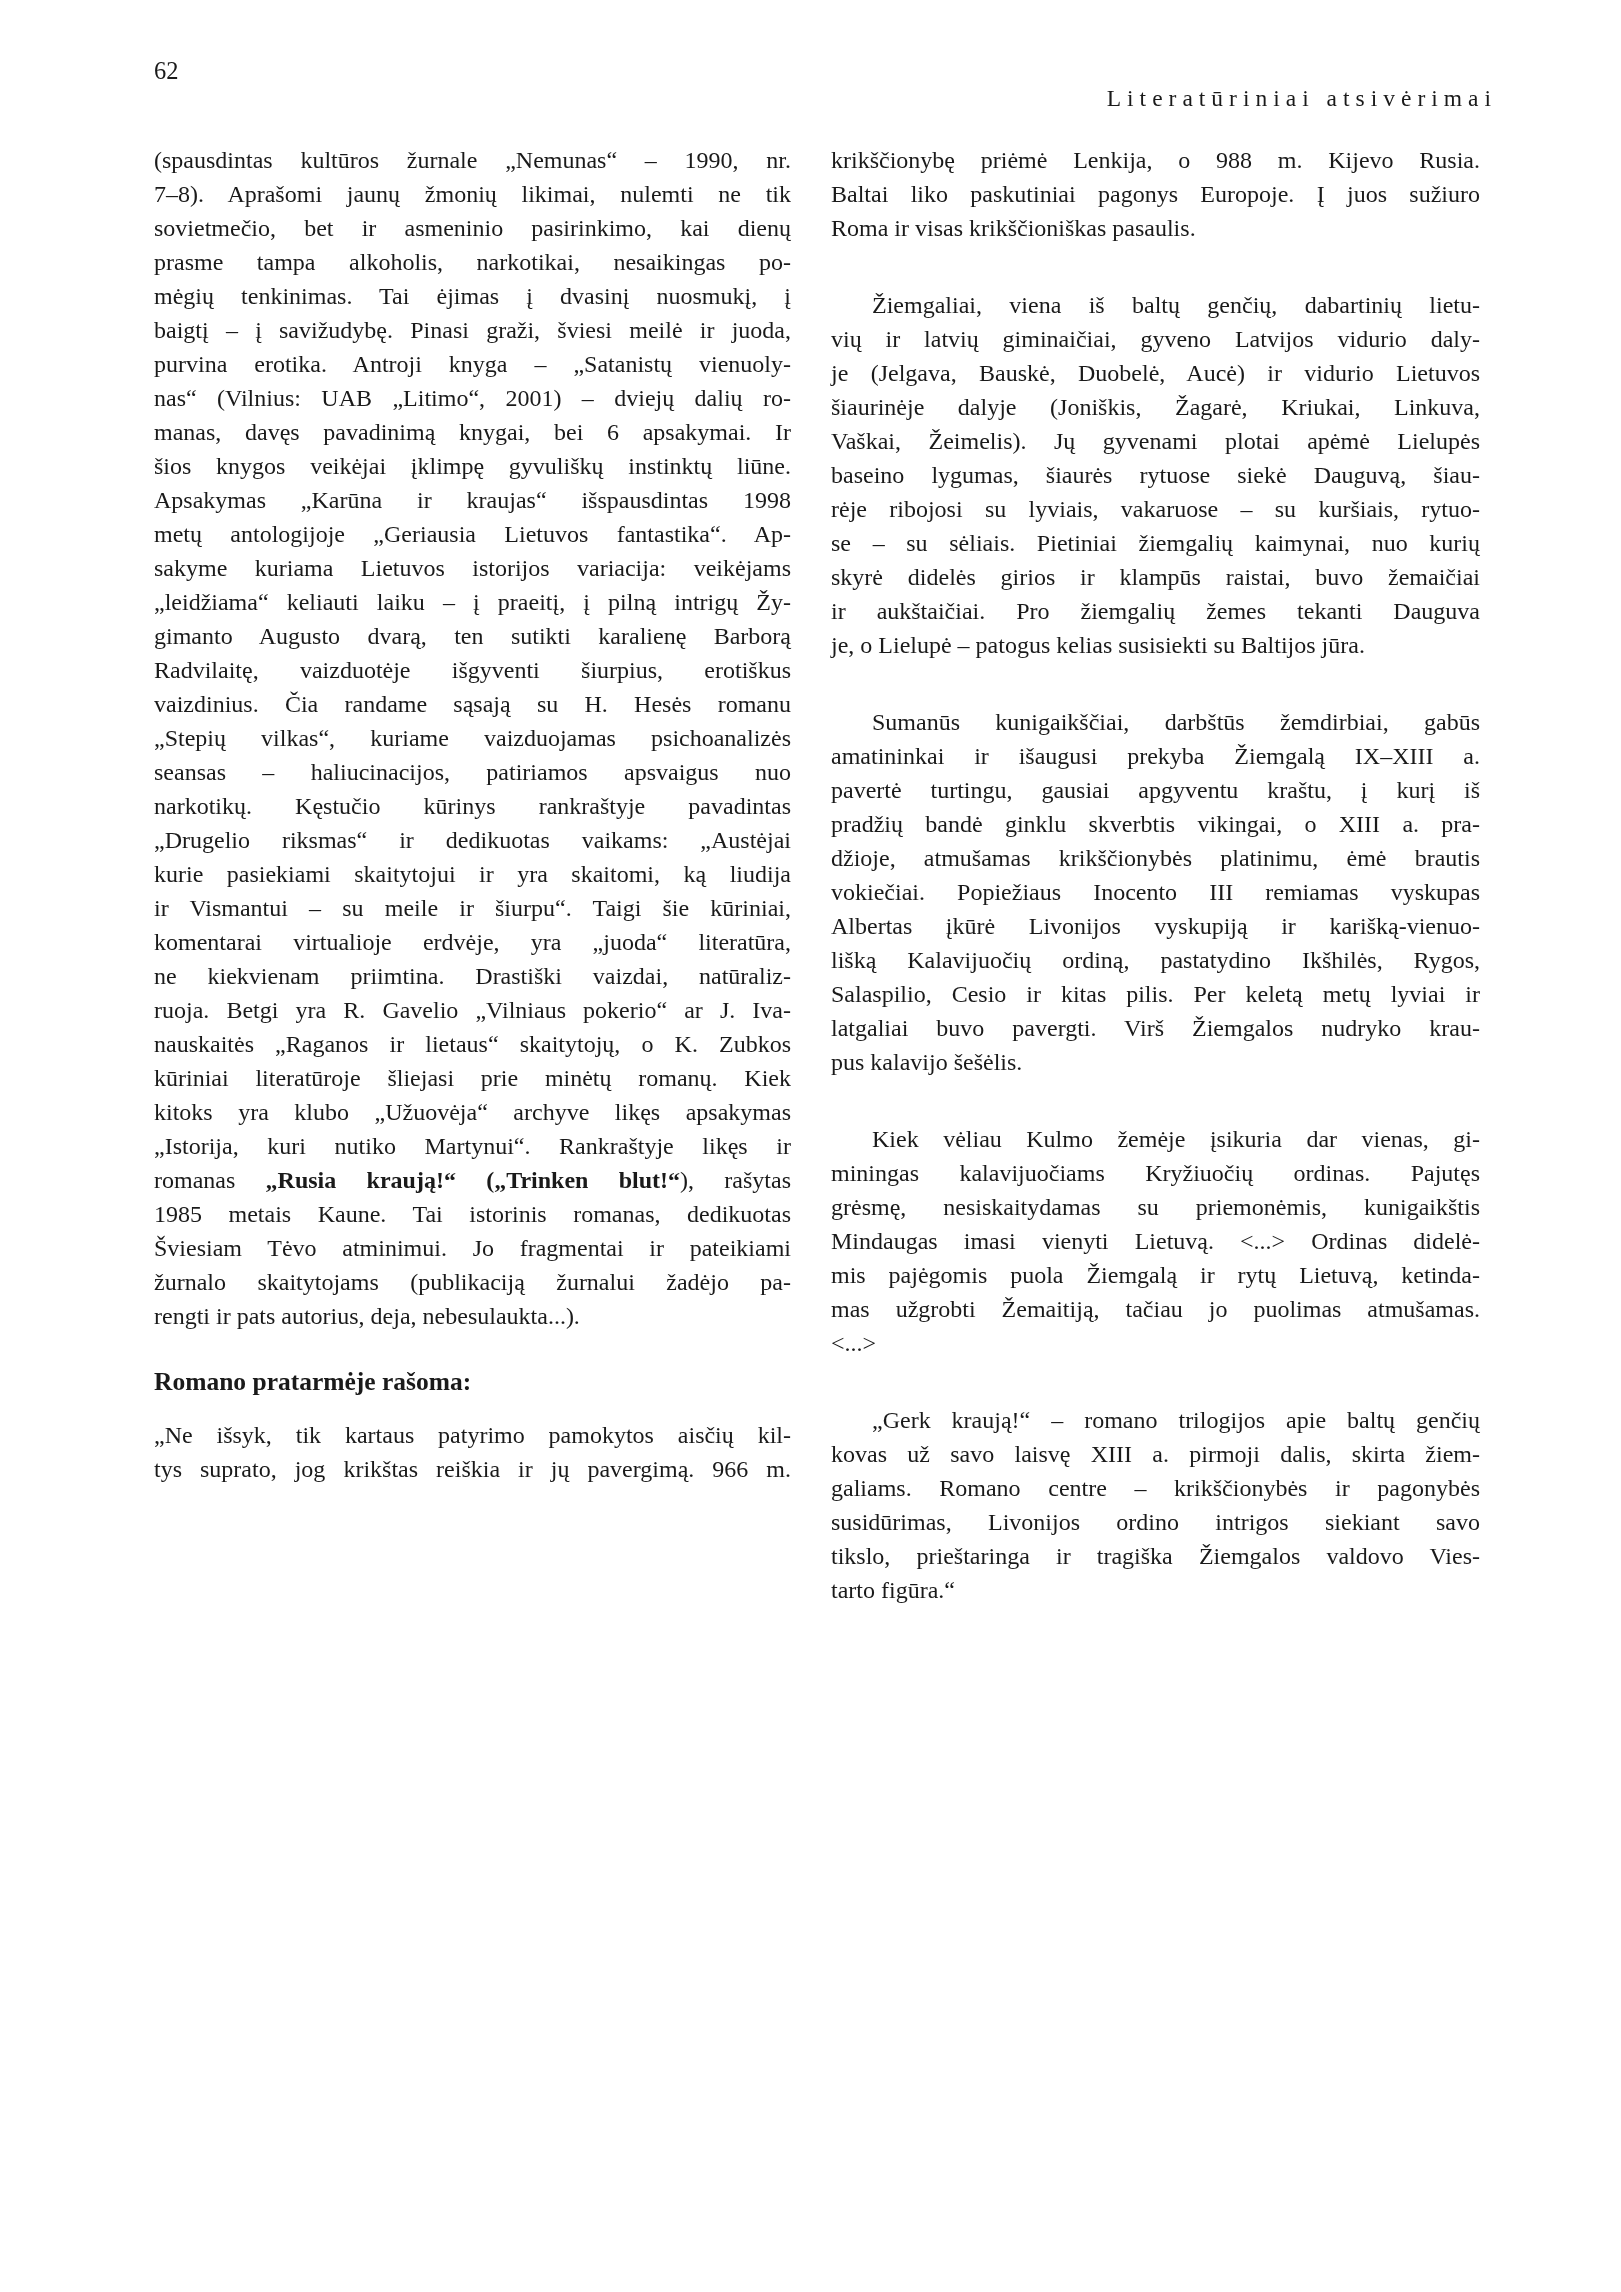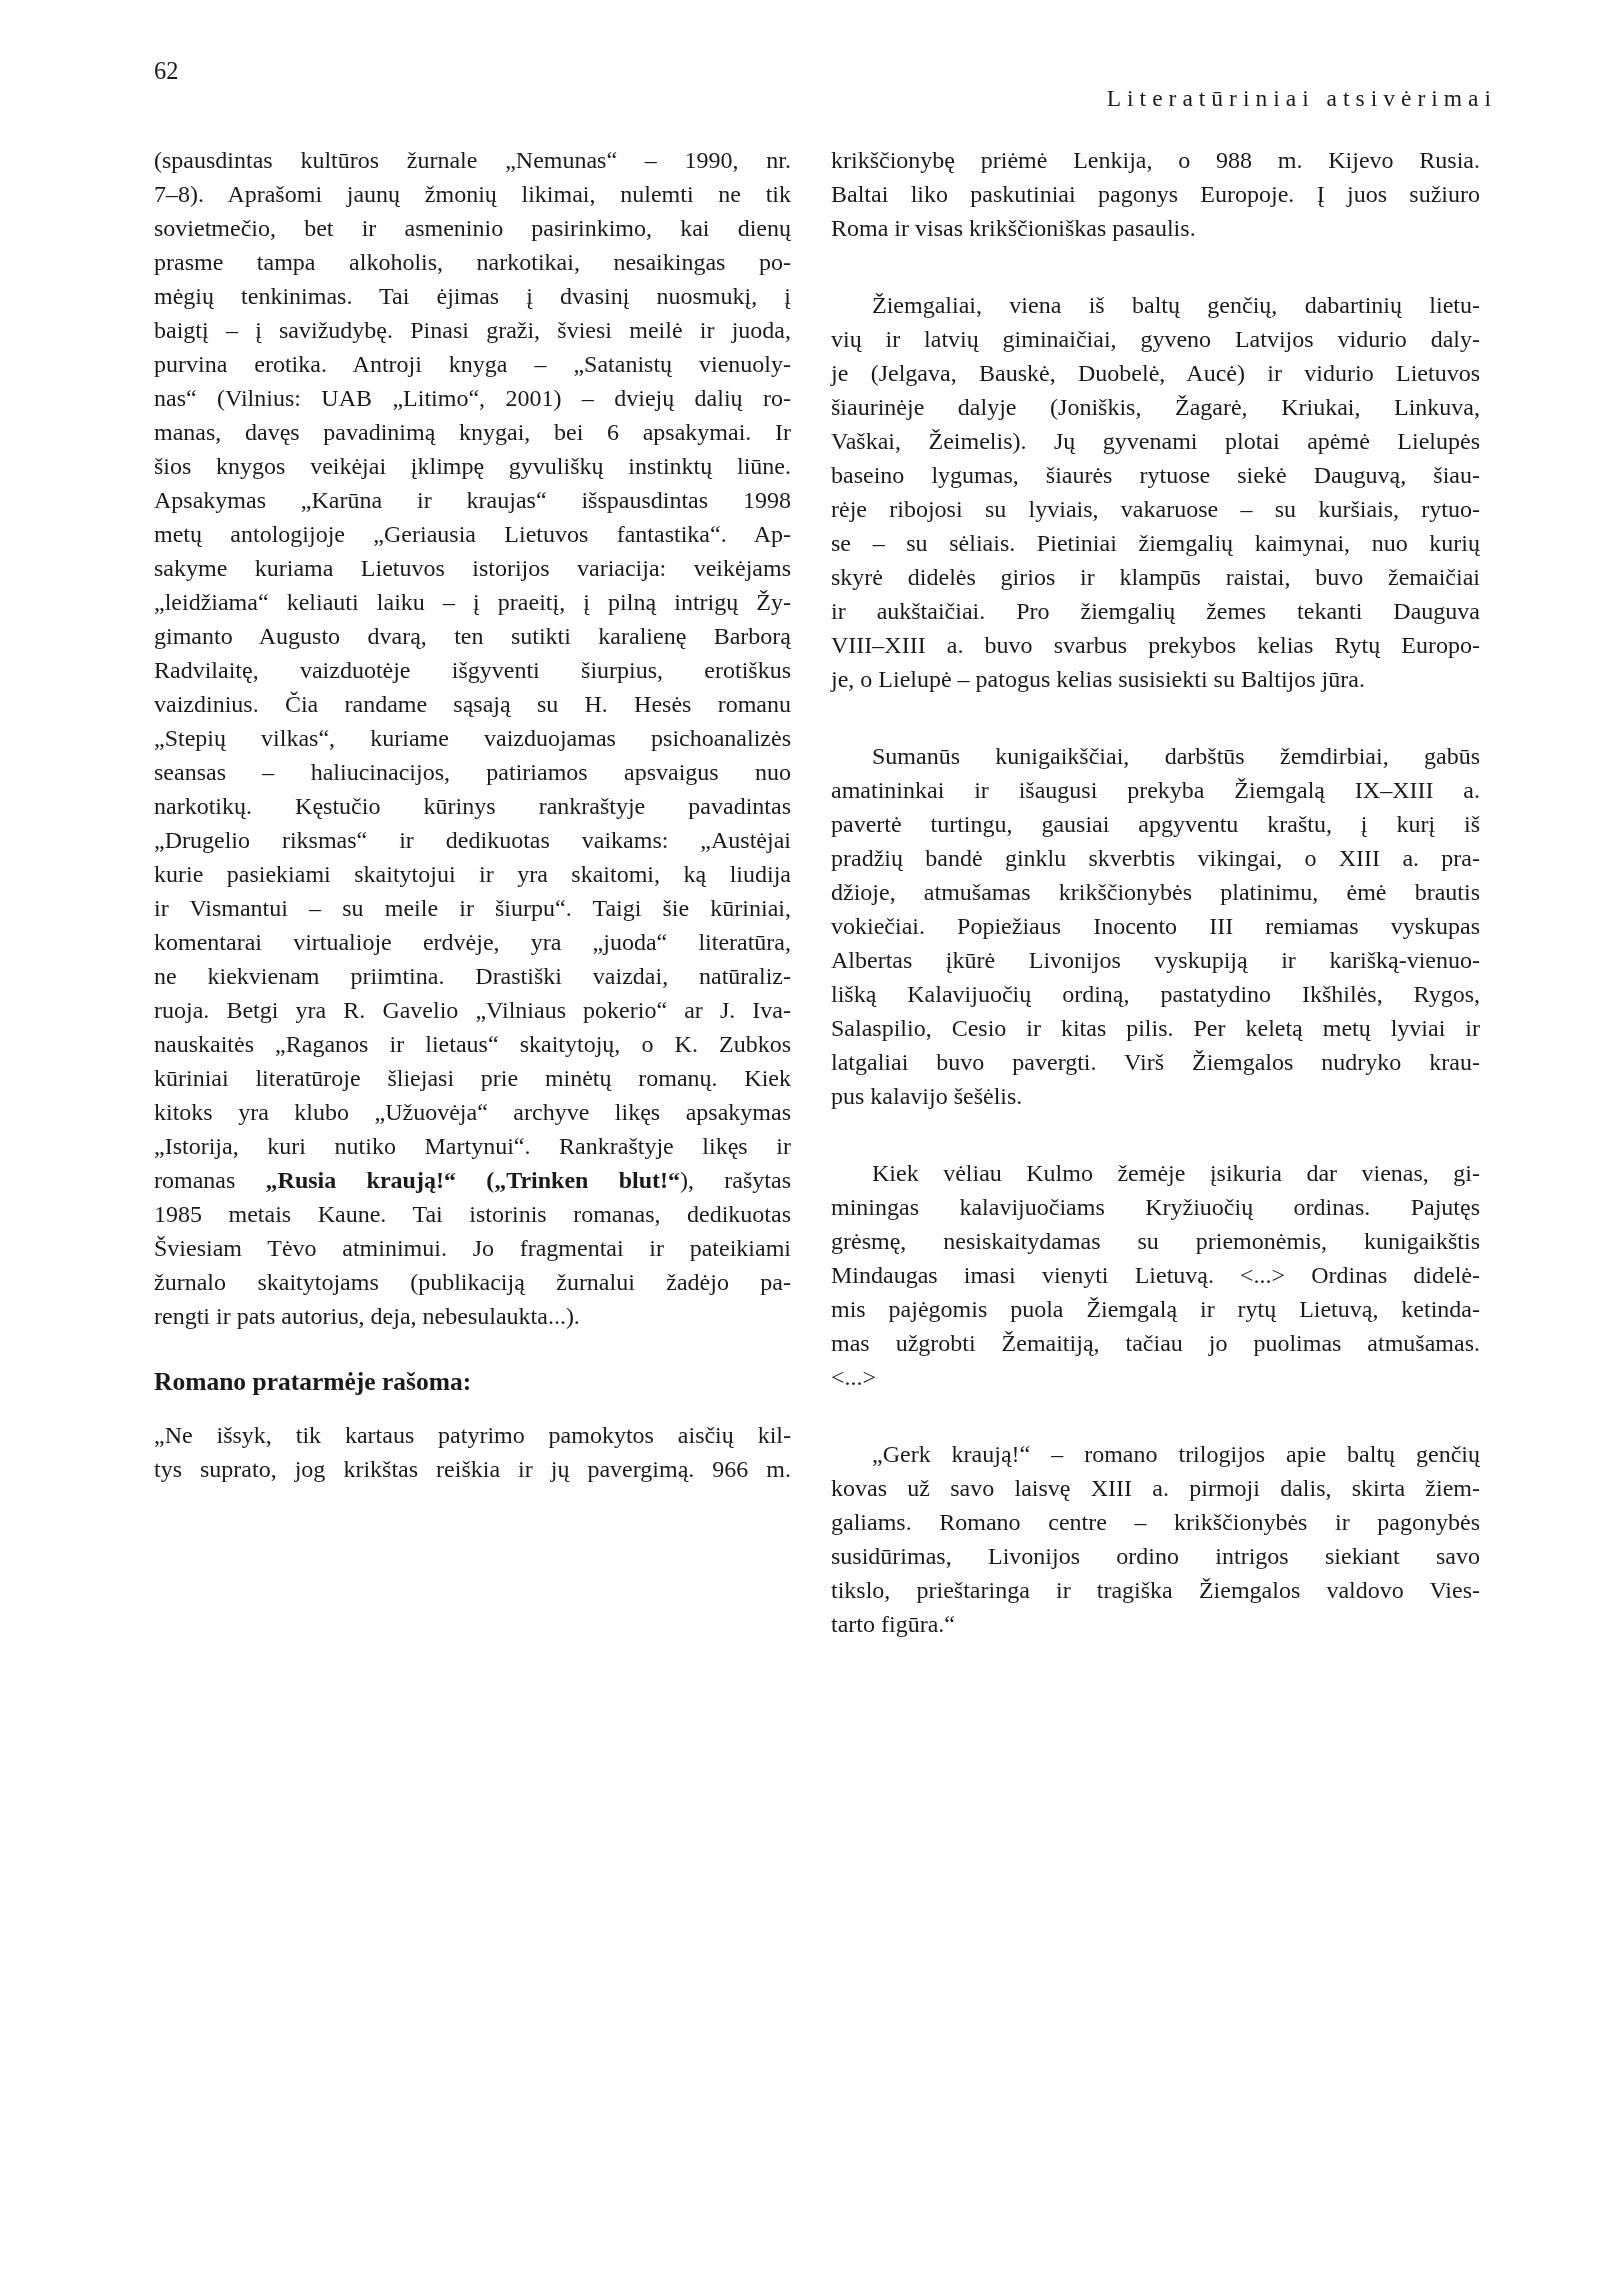--- a/index.html
+++ b/index.html
@@ -84,21 +84,20 @@
           <span class="line indent">Žiemgaliai, viena iš baltų genčių, dabartinių lietu-</span>
           <span class="line">vių ir latvių giminaičiai, gyveno Latvijos vidurio daly-</span>
           <span class="line">je (Jelgava, Bauskė, Duobelė, Aucė) ir vidurio Lietuvos</span>
           <span class="line">šiaurinėje dalyje (Joniškis, Žagarė, Kriukai, Linkuva,</span>
           <span class="line">Vaškai, Žeimelis). Jų gyvenami plotai apėmė Lielupės</span>
           <span class="line">baseino lygumas, šiaurės rytuose siekė Dauguvą, šiau-</span>
           <span class="line">rėje ribojosi su lyviais, vakaruose – su kuršiais, rytuo-</span>
           <span class="line">se – su sėliais. Pietiniai žiemgalių kaimynai, nuo kurių</span>
           <span class="line">skyrė didelės girios ir klampūs raistai, buvo žemaičiai</span>
           <span class="line">ir aukštaičiai. Pro žiemgalių žemes tekanti Dauguva</span>
-          <span class="line">VIII–XIII a. buvo svarbus prekybos kelias Rytų Europo-</span>
           <span class="line last">je, o Lielupė – patogus kelias susisiekti su Baltijos jūra.</span>
         </div>
         <div>
           <span class="line indent">Sumanūs kunigaikščiai, darbštūs žemdirbiai, gabūs</span>
           <span class="line">amatininkai ir išaugusi prekyba Žiemgalą IX–XIII a.</span>
           <span class="line">pavertė turtingu, gausiai apgyventu kraštu, į kurį iš</span>
           <span class="line">pradžių bandė ginklu skverbtis vikingai, o XIII a. pra-</span>
           <span class="line">džioje, atmušamas krikščionybės platinimu, ėmė brautis</span>
           <span class="line">vokiečiai. Popiežiaus Inocento III remiamas vyskupas</span>
           <span class="line">Albertas įkūrė Livonijos vyskupiją ir karišką-vienuo-</span>

